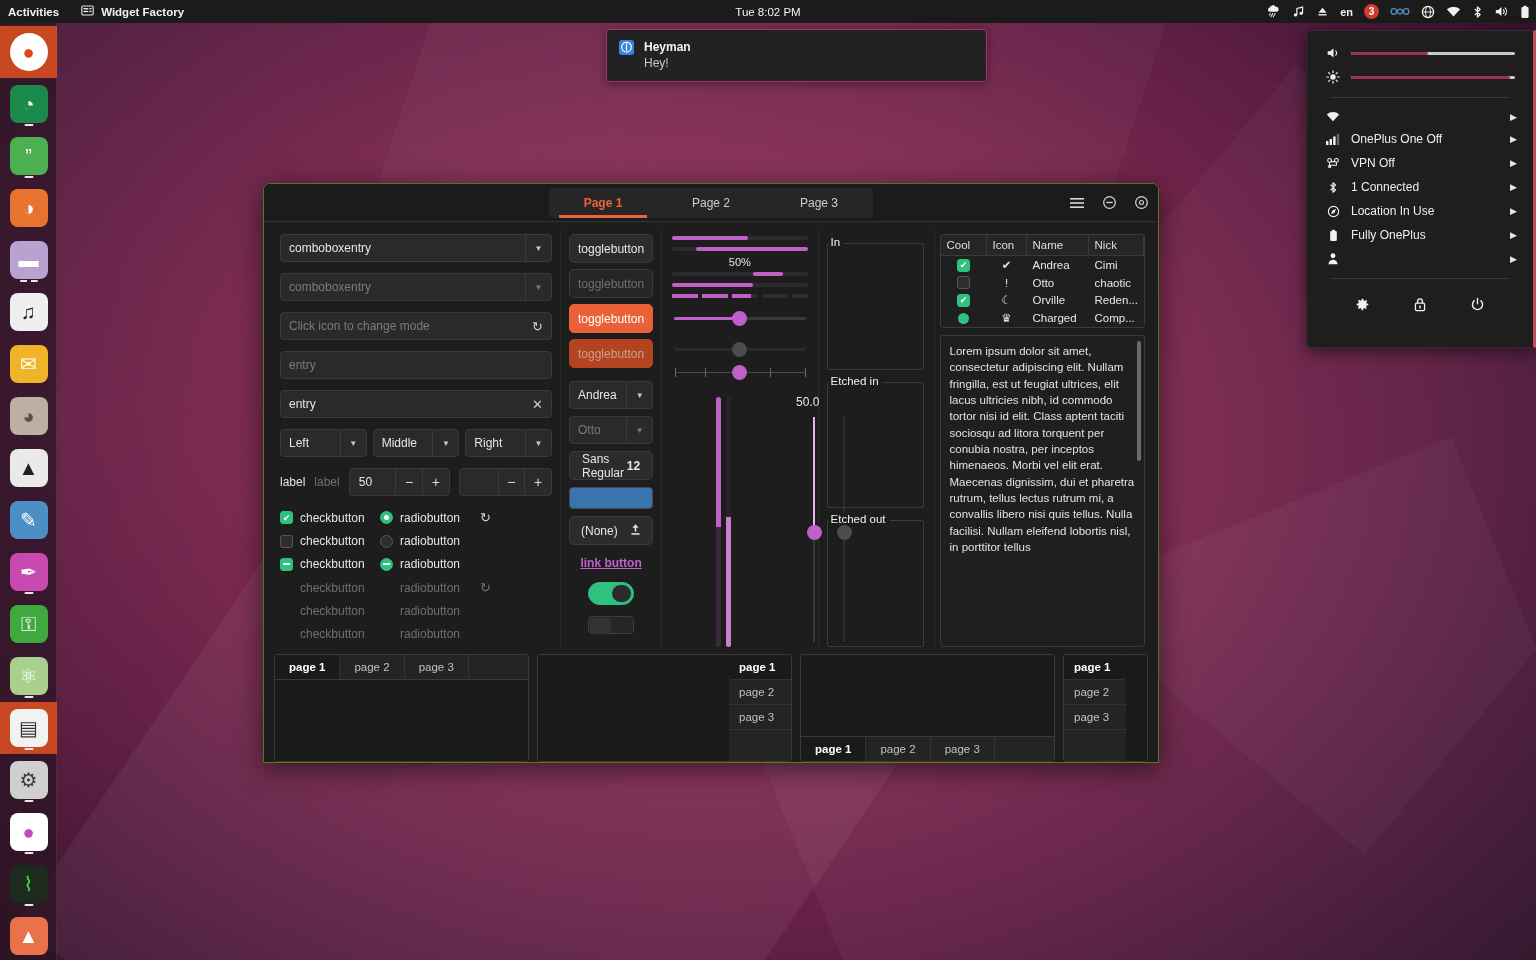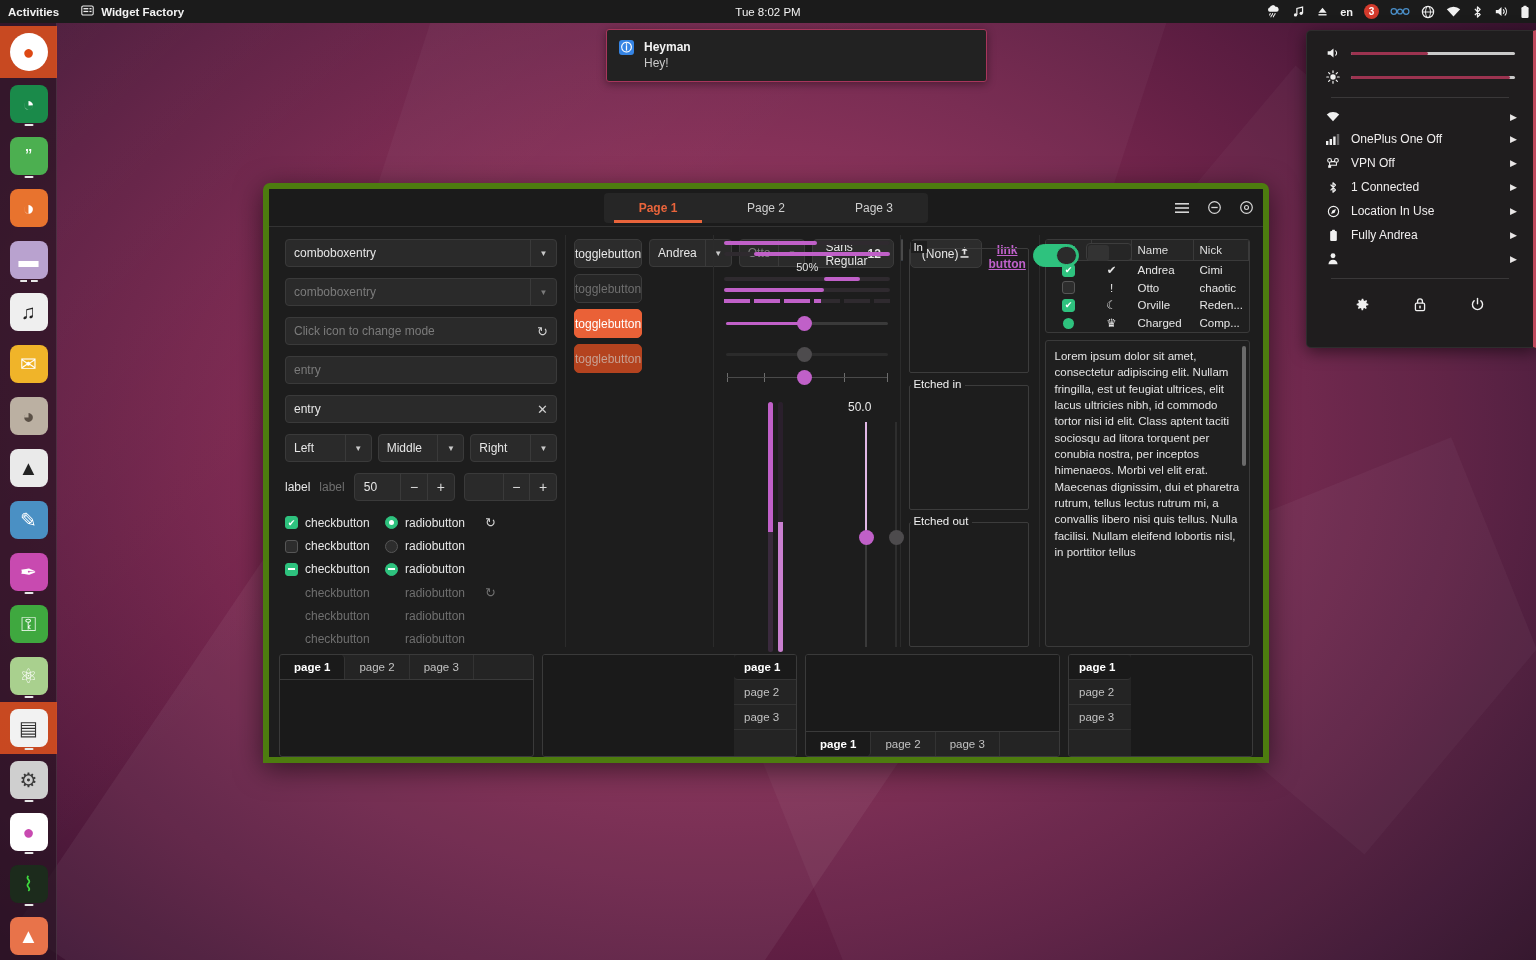--- a/index.html
+++ b/index.html
@@ -104,23 +104,23 @@
     display:flex; align-items:center; gap:10px;
     padding:5px 16px 5px 18px; cursor:default;
   }
   .sm-row .sm-ico { width:16px; display:flex; justify-content:center; flex:none; }
   .sm-row .sm-label { flex:1; }
   .sm-arrow { color:#e8e6e6; font-size:9px; }
   .sm-actions { display:flex; justify-content:space-around; padding:10px 26px 2px 26px; }
 
   
   .appwin {
-    position:absolute; left:263px; top:183px; width:1006px; height:580px;
+    position:absolute; left:263px; top:183px; width:896px; height:580px;
     background:#1d1d1d;
-    border:6px solid #4d7c0f;
+    border:1px solid #4d7c0f;
     border-radius:7px 7px 0 0;
     z-index:30;
     box-shadow: 0 6px 28px rgba(0,0,0,0.55);
     overflow:hidden;
     color:#e6e6e6;
     font-size:12px;
   }
   .headerbar {
     height:38px; background:#1b1b1b; border-bottom:1px solid #333;
     display:flex; align-items:center; position:relative;
@@ -174,21 +174,21 @@
   .rad { width:13px; height:13px; border-radius:50%; border:1px solid #565656; background:#2d2d2d;
          display:flex; align-items:center; justify-content:center; flex:none; }
   .rad.on { background:#2ec27e; border-color:#2ec27e; }
   .rad.on::after { content:""; width:5px; height:5px; border-radius:50%; background:#fff; }
   .rad.mixed { background:#2ec27e; border-color:#2ec27e; }
   .rad.mixed::after { content:""; width:7px; height:2px; background:#fff; }
   .spinner { color:#cfcfcf; font-size:13px; }
   .txt-dim { color:#6f6f6f; }
 
   
-  .col2 { width:148px; padding:4px 8px 0 8px; display:flex; flex-direction:row; gap:7px;
+  .col2 { width:148px; padding:4px 8px 0 8px; display:flex; flex-direction:column; gap:7px;
           border-left:1px solid #2b2b2b; }
   .tbtn {
     height:29px; border-radius:5px; display:flex; align-items:center; justify-content:center;
     font-size:12px; background:#2c2c2c; border:1px solid #3b3b3b; color:#e8e8e8;
   }
   .tbtn.dimd { color:#6f6f6f; background:#262626; }
   .tbtn.orange { background:#ea6137; border-color:#ea6137; color:#fff; }
   .tbtn.orange-dim { background:#b4431f; border-color:#b4431f; color:#c8a193; }
   .fontbtn { height:29px; border-radius:5px; background:#2c2c2c; border:1px solid #3b3b3b;
              display:flex; align-items:center; justify-content:space-between; padding:0 12px; font-size:12px; }
@@ -523,21 +523,21 @@
           <span class="sm-label">Location In Use</span>
           <span class="sm-arrow">▶</span>
         </div>
         <div class="sm-row">
           <span class="sm-ico">
             <svg width="9" height="13" viewBox="0 0 11 16">
               <rect x="1.4" y="2.4" width="8.2" height="12.4" rx="1.4" fill="#f0f0f0"></rect>
               <rect x="3.6" y="0.8" width="3.8" height="1.6" rx="0.6" fill="#f0f0f0"></rect>
             </svg>
           </span>
-          <span class="sm-label">Fully Andrea</span>
+          <span class="sm-label">Fully OnePlus</span>
           <span class="sm-arrow">▶</span>
         </div>
         <div class="sm-row">
           <span class="sm-ico">
             <svg width="12" height="13" viewBox="0 0 14 16">
               <circle cx="7" cy="4.6" r="3" fill="#f0f0f0"></circle>
               <path d="M1.4 15c0-3.3 2.5-5.6 5.6-5.6s5.6 2.3 5.6 5.6z" fill="#f0f0f0"></path>
             </svg>
           </span>
           <span class="sm-label"></span>

